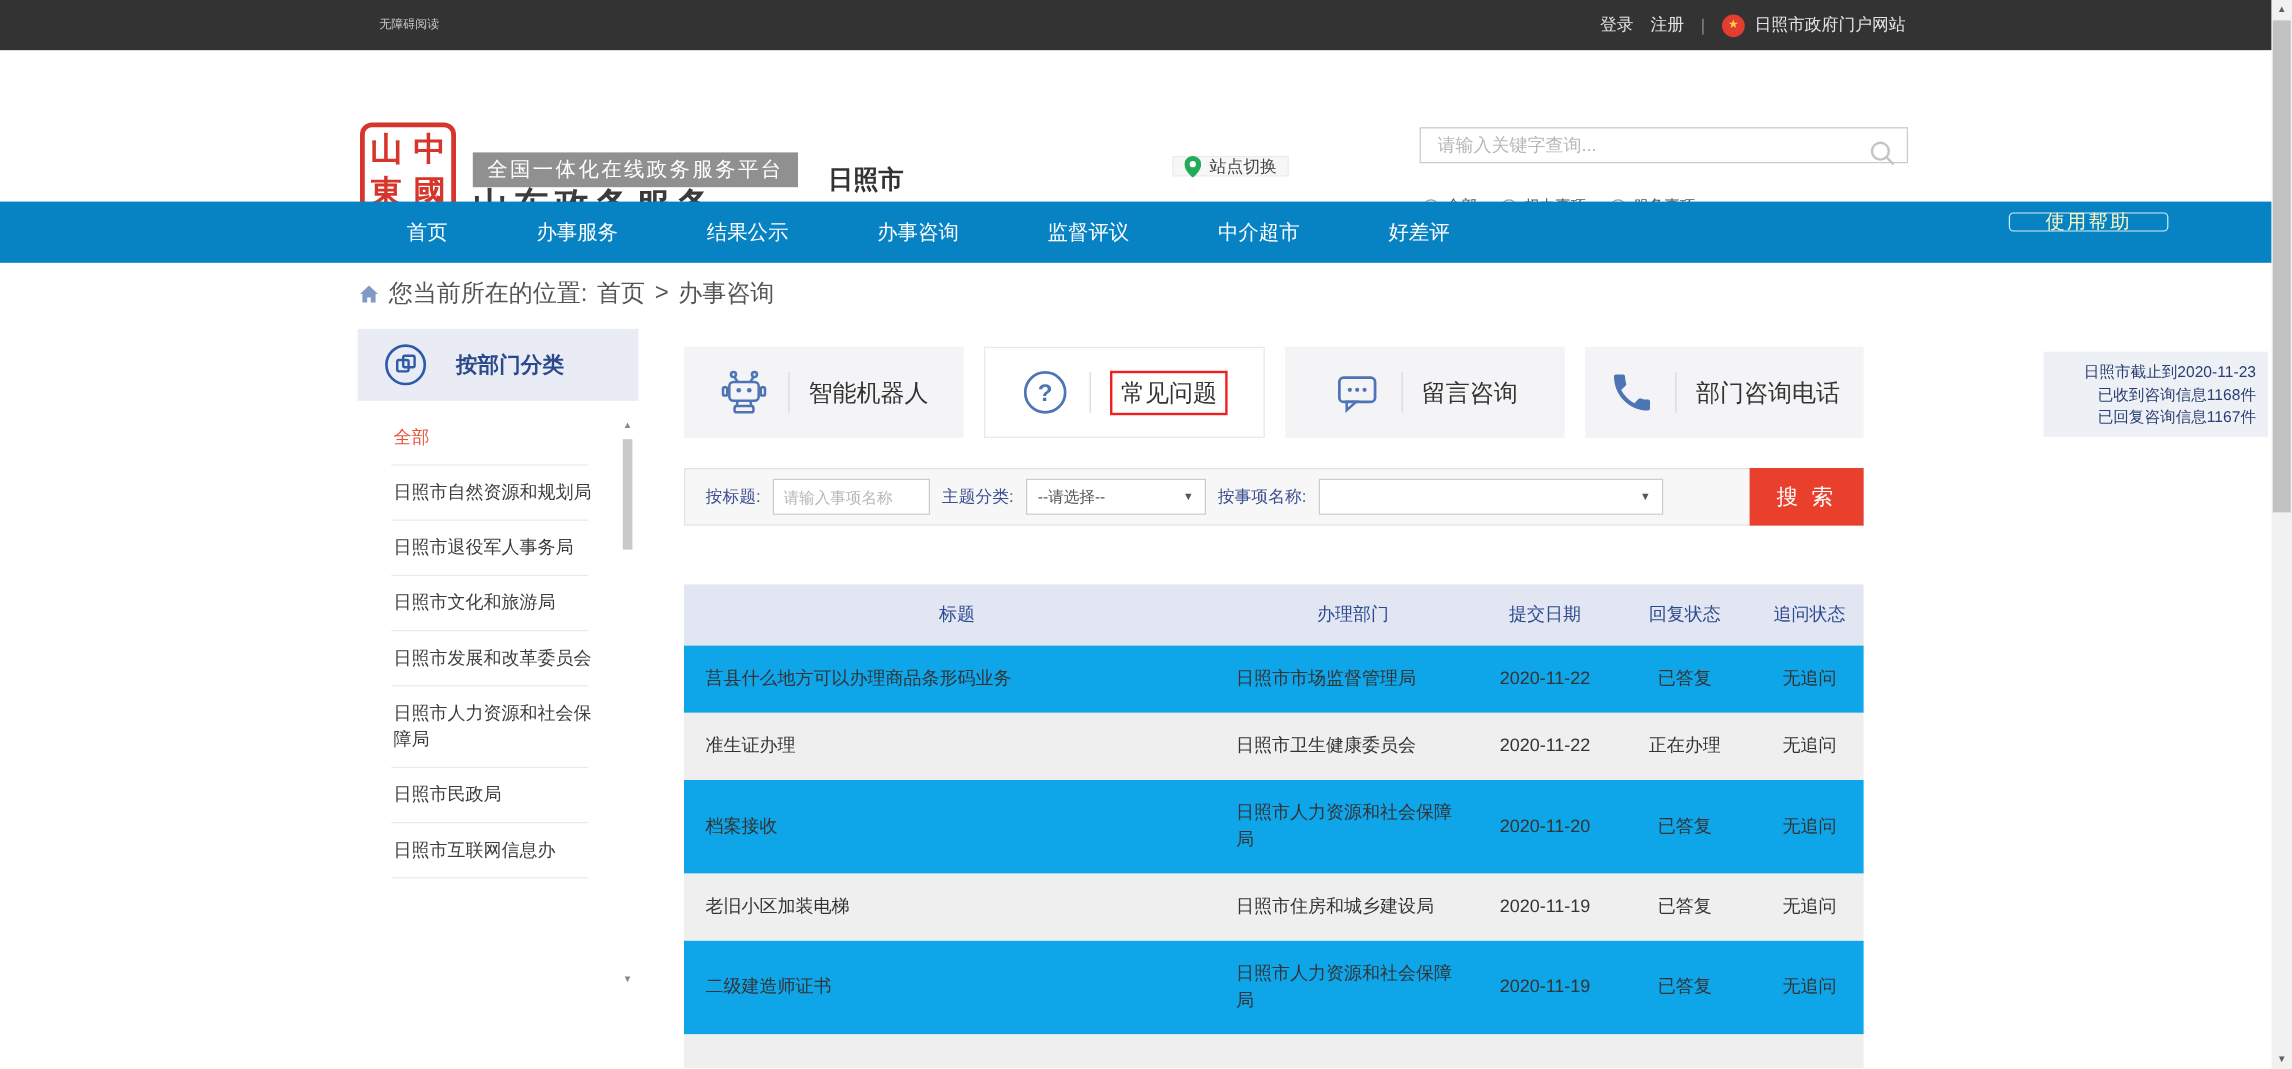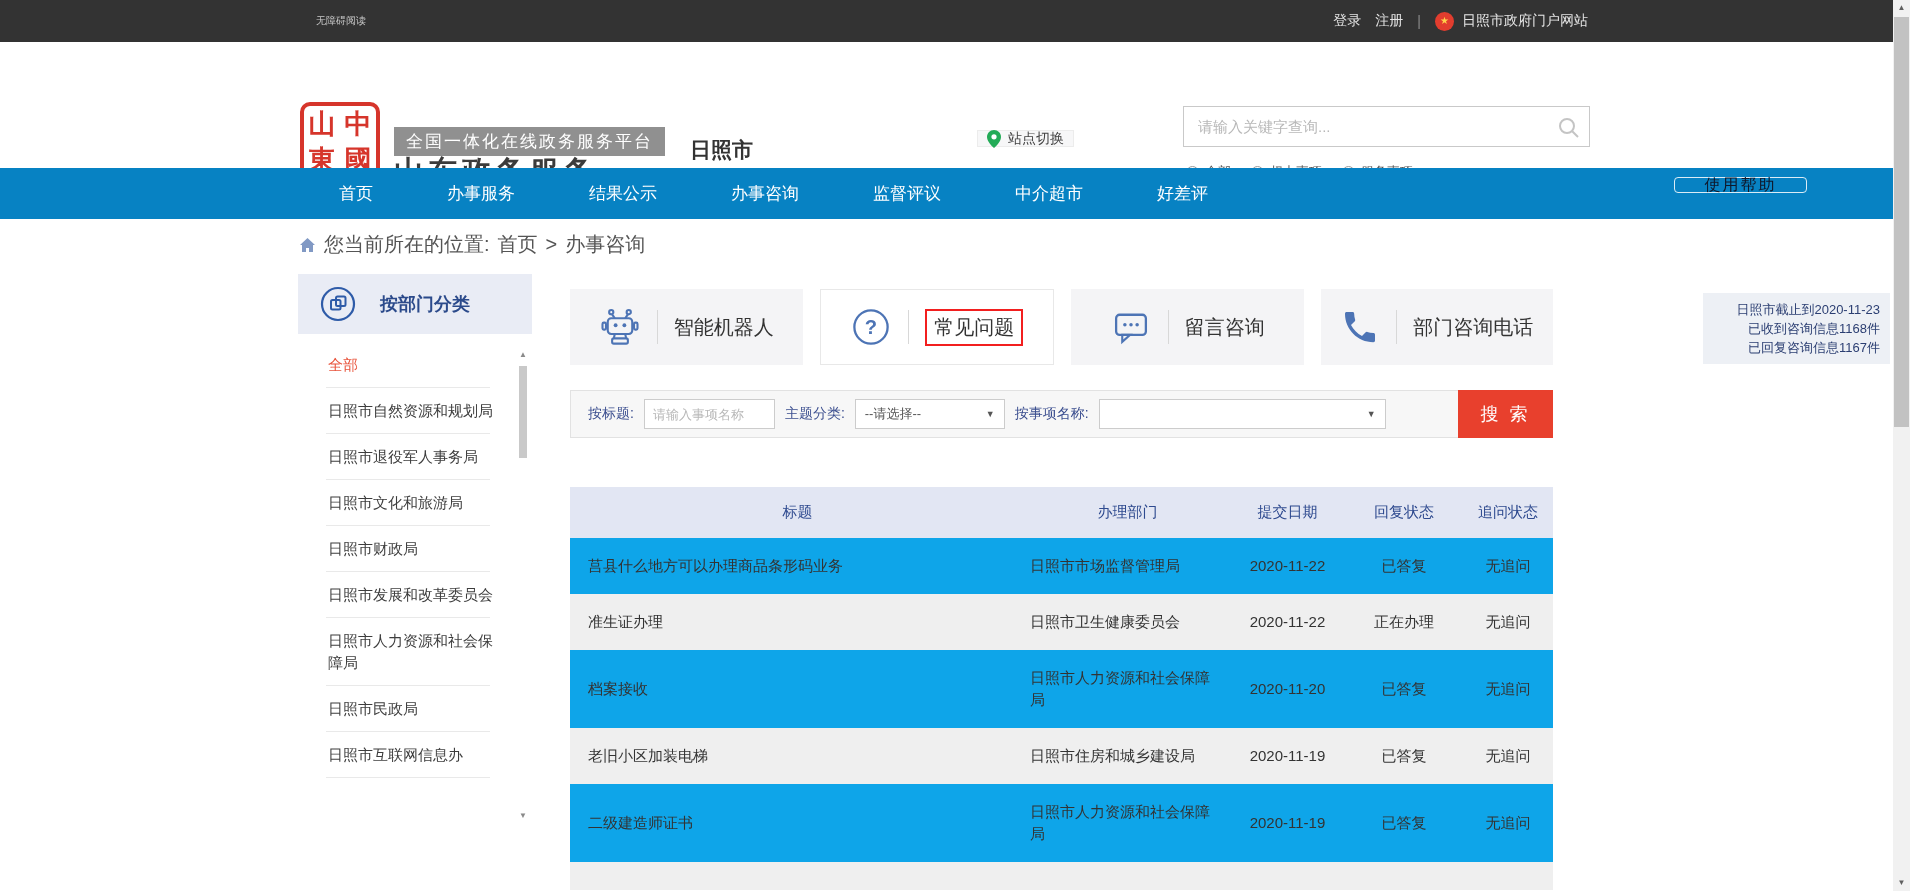--- a/index.html
+++ b/index.html
@@ -19,34 +19,34 @@
   
   .header { position:absolute; top:42px; left:0; width:1893px; height:126px; background:#fff; }
   .seal { position:absolute; left:300px; top:60px; width:80px; height:78px; border:4px solid #d6352b; border-radius:10px;
           display:grid; grid-template-columns:1fr 1fr; align-items:center; justify-items:center;
           color:#d6352b; font-weight:bold; font-size:27px; font-family:"DejaVu Serif","Liberation Serif",serif; background:#fff; }
   .platform-badge { position:absolute; left:394px; top:85px; background:#909090; color:#fff; font-size:17px; padding:3px 12px; letter-spacing:2px; }
   .brand { position:absolute; left:394px; top:110px; font-size:29px; font-weight:bold; color:#3b3b3b; letter-spacing:5px; }
   .city { position:absolute; left:690px; top:94px; font-size:21px; font-weight:bold; color:#333; }
   .site-switch { position:absolute; left:977px; top:88px; width:97px; height:17px; background:#f7f7f8; border:1px solid #ececec;
                  display:flex; align-items:center; justify-content:center; gap:7px; font-size:14px; color:#444; cursor:pointer; }
-  .search-box { position:absolute; left:1183px; top:64px; width:407px; height:41px; border:1px solid #c9c9c9; background:#fff; }
+  .search-box { position:absolute; left:1183px; top:64px; width:407px; height:30px; border:1px solid #c9c9c9; background:#fff; }
   .search-box input { width:100%; height:100%; border:none; outline:none; padding:0 42px 0 14px; font-size:15px; color:#333; font-family:inherit; background:transparent; }
   .search-box input::placeholder { color:#b8b8b8; }
   .search-box .mag { position:absolute; right:8px; top:9px; cursor:pointer; }
   .scope-row { position:absolute; left:1186px; top:121px; display:flex; gap:20px; align-items:center; font-size:13px; color:#555; }
   .scope { display:flex; gap:6px; align-items:center; cursor:pointer; }
   .dot { width:13px; height:13px; border:1px solid #9a9a9a; border-radius:50%; background:#fff; position:relative; }
   .scope.selected .dot::after { content:""; position:absolute; top:2px; left:2px; right:2px; bottom:2px; background:#4a4a4a; border-radius:50%; }
   
   .nav { position:absolute; top:168px; left:0; width:1893px; height:51px; background:#0782c3; }
   .nav ul { list-style:none; margin:0; padding:0; position:absolute; left:302px; top:0; display:flex; }
   .nav li { padding:0 37px; line-height:51px; color:#fff; font-size:17px; cursor:pointer; white-space:nowrap; }
   .help-btn { position:absolute; left:1674px; top:9px; width:133px; height:16px; border:1px solid rgba(255,255,255,.85); border-radius:4px;
-              color:#0f172a; font-size:16px; letter-spacing:2px; display:flex; align-items:center; justify-content:center; cursor:pointer; }
+              color:#fef9c3; font-size:16px; letter-spacing:2px; display:flex; align-items:center; justify-content:center; cursor:pointer; }
   
   .breadcrumb { position:absolute; top:231px; left:299px; display:flex; align-items:center; gap:8px; font-size:20px; color:#555; }
   .breadcrumb .link { cursor:pointer; }
   
   .sidebar { position:absolute; left:298px; top:274px; width:234px; height:617px; background:#fff; }
   .sidebar-head { height:60px; background:#e9ecf5; display:flex; align-items:center; gap:24px; padding-left:22px; }
   .sidebar-head .title { font-size:18px; font-weight:bold; color:#2b4a8b; }
   .sidebar ul { list-style:none; margin:8px 0 0; padding:0; }
   .sidebar li { padding:12px 34px 12px 30px; font-size:15px; color:#3d3d3d; line-height:22px; cursor:pointer; position:relative; }
   .sidebar li::after { content:""; position:absolute; left:28px; right:42px; bottom:0; border-bottom:1px solid #e9e9e9; }
@@ -196,23 +196,20 @@
       <li>
     <span>日照市自然资源和规划局</span>
   </li>
       <li>
     <span>日照市退役军人事务局</span>
   </li>
       <li>
     <span>日照市文化和旅游局</span>
   </li>
       <li>
-    <span>日照市财政局</span>
-  </li>
-      <li>
     <span>日照市发展和改革委员会</span>
   </li>
       <li>
     <span>日照市人力资源和社会保障局</span>
   </li>
       <li>
     <span>日照市民政局</span>
   </li>
       <li>
     <span>日照市互联网信息办</span>

